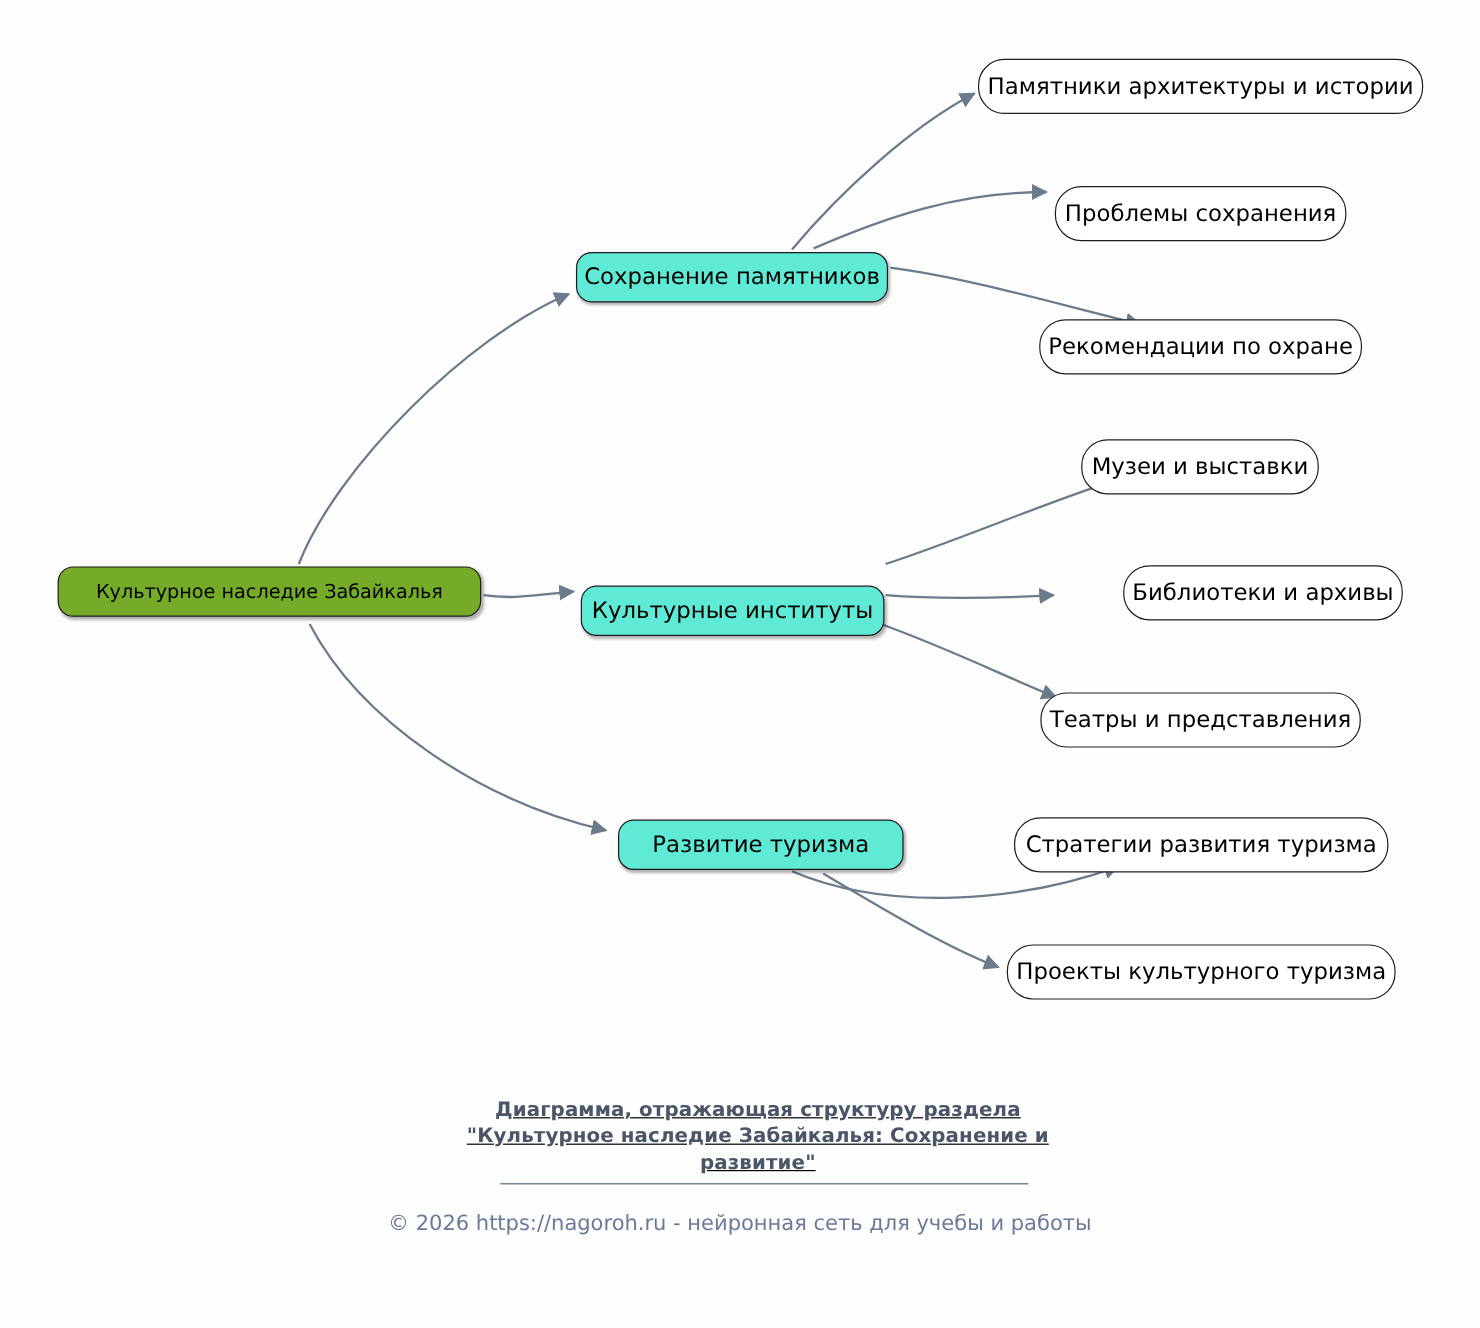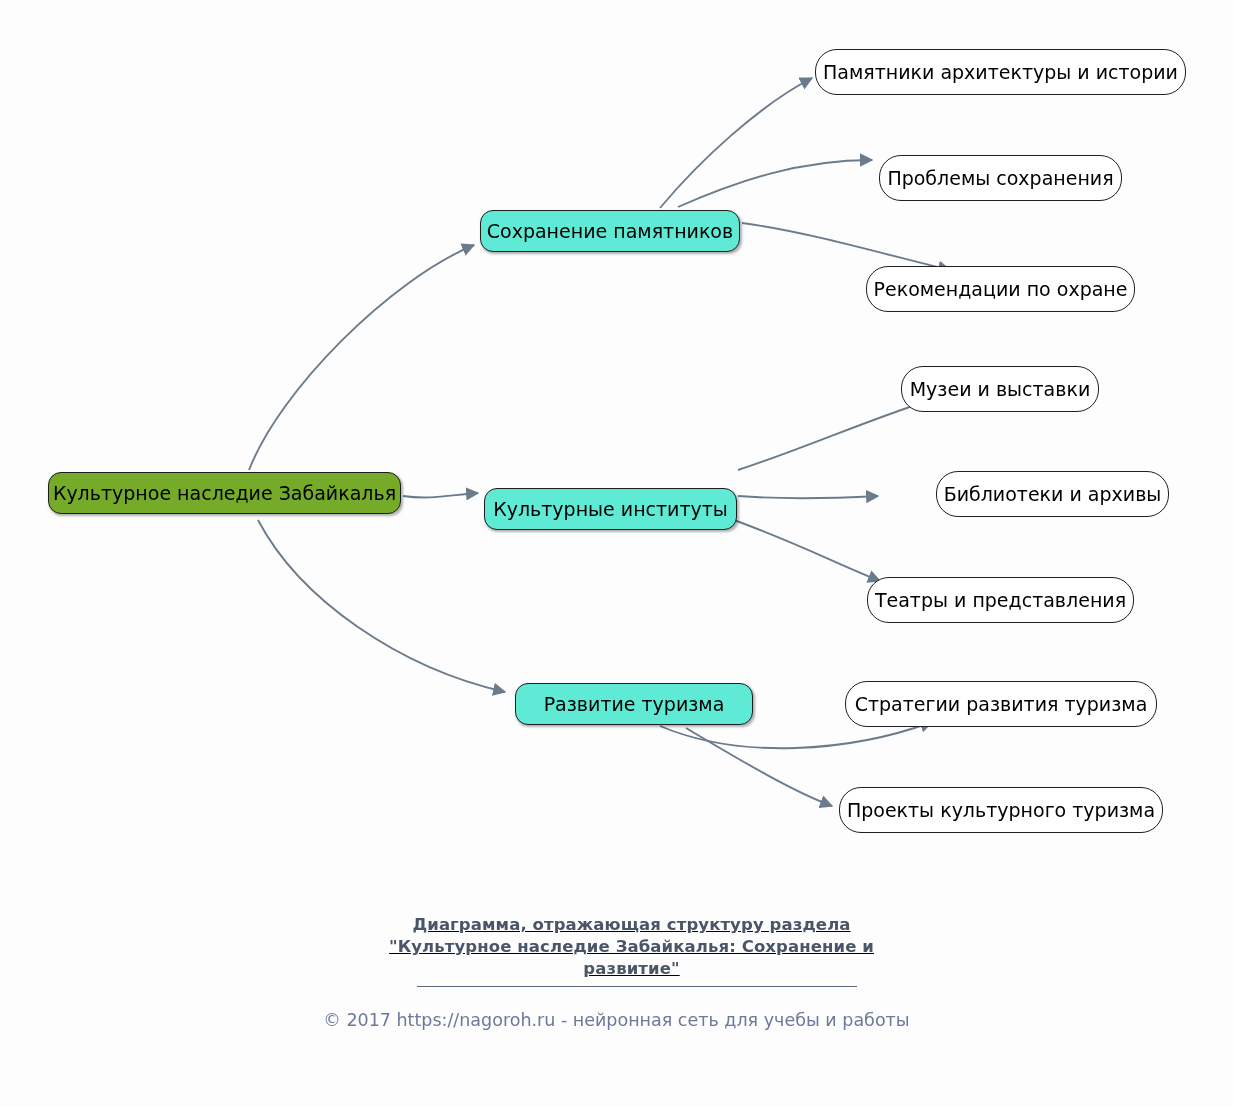--- a/index.html
+++ b/index.html
@@ -50,21 +50,21 @@
     line-height: 1;
   }
 
   
   .node-root {
     background: #76ab2a;
     border: 1.6px solid #1d1d1d;
     border-radius: 13px;
     box-shadow: 1.5px 2px 2.5px rgba(0,0,0,0.30);
     color: #000000;
-    font-size: 19px;
+    font-size: 16px;
   }
 
   
   .node-branch {
     background: #5eead4;
     border: 1.6px solid #1d1d1d;
     border-radius: 13px;
     box-shadow: 1.5px 2px 2.5px rgba(0,0,0,0.30);
     color: #000000;
     font-size: 19px;
@@ -201,16 +201,16 @@
 
   <div class="caption-block">
     <div class="caption-line">Диаграмма, отражающая структуру раздела</div>
     <div class="caption-line">"Культурное наследие Забайкалья: Сохранение и</div>
     <div class="caption-line">развитие"</div>
   </div>
 
   <div class="caption-rule"></div>
 
   <div class="footer-block">
-    <div class="footer-text">© 2017 https://nagoroh.ru - нейронная сеть для учебы и работы</div>
+    <div class="footer-text">© 2026 https://nagoroh.ru - нейронная сеть для учебы и работы</div>
   </div>
 
 </div>
 
 </body></html>

